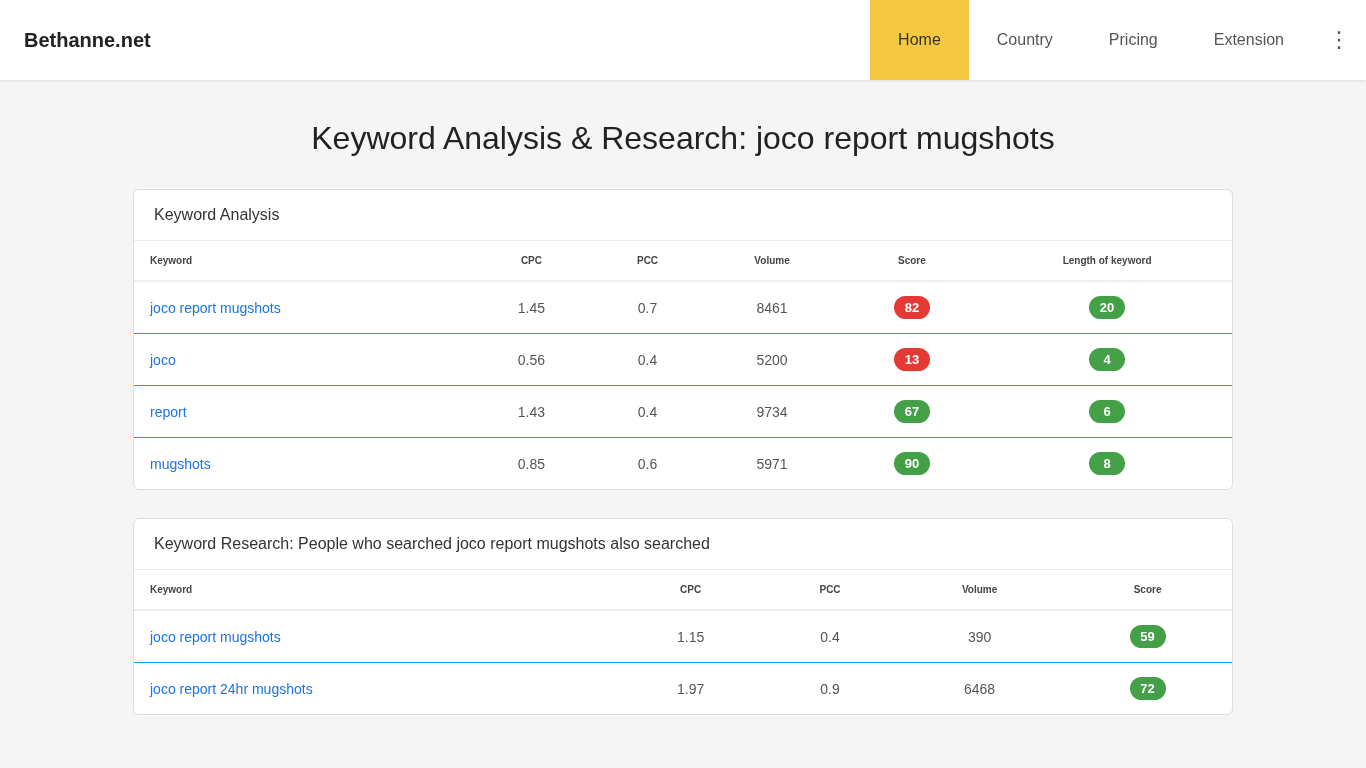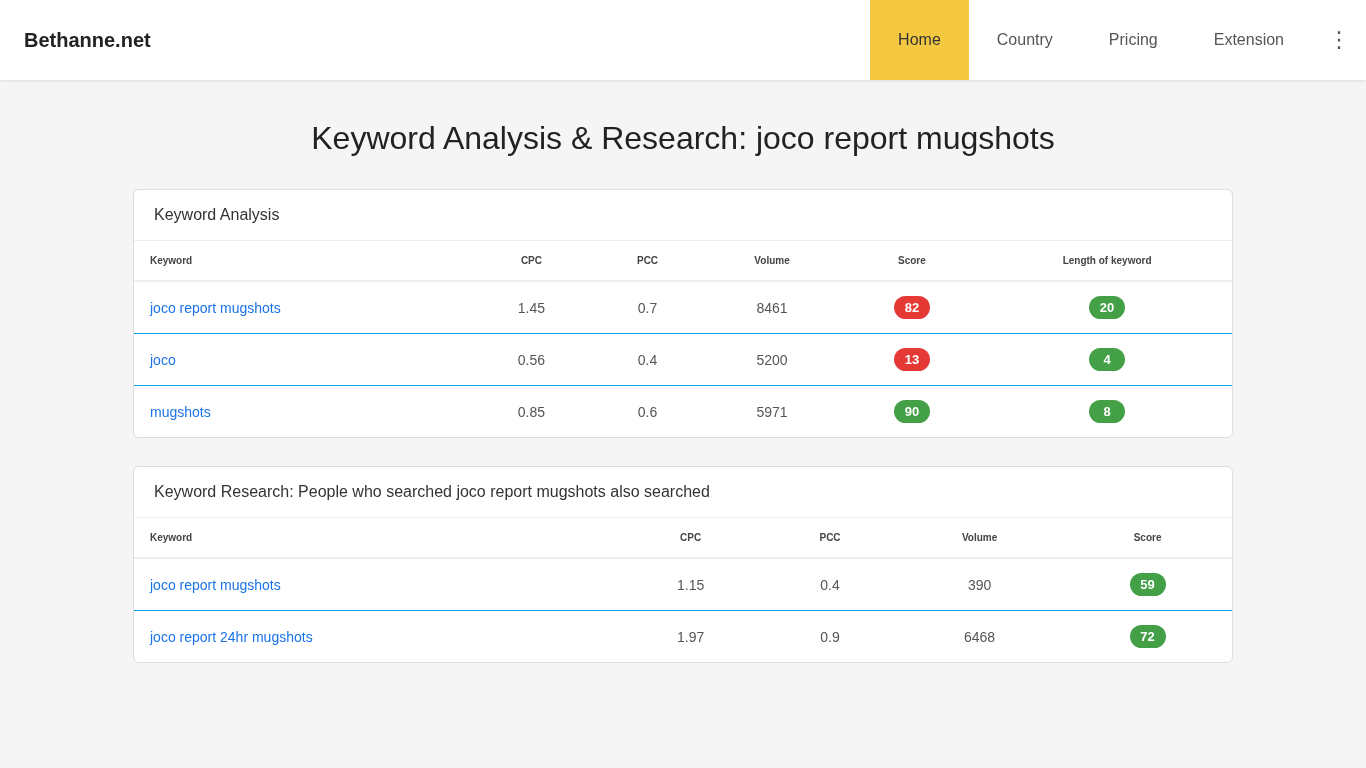--- a/index.html
+++ b/index.html
@@ -193,20 +193,28 @@
     </tr>
           <tr>
       <td class="keyword-link">joco</td>
       <td>0.56</td>
       <td>0.4</td>
       <td>5200</td>
       <td><span class="badge badge-red">13</span></td>
       <td><span class="badge badge-green">4</span></td>
     </tr>
           <tr>
+      <td class="keyword-link">report</td>
+      <td>1.43</td>
+      <td>0.4</td>
+      <td>9734</td>
+      <td><span class="badge badge-green">67</span></td>
+      <td><span class="badge badge-green">6</span></td>
+    </tr>
+          <tr>
       <td class="keyword-link">mugshots</td>
       <td>0.85</td>
       <td>0.6</td>
       <td>5971</td>
       <td><span class="badge badge-green">90</span></td>
       <td><span class="badge badge-green">8</span></td>
     </tr>
         </tbody>
     </table>
   </div>

